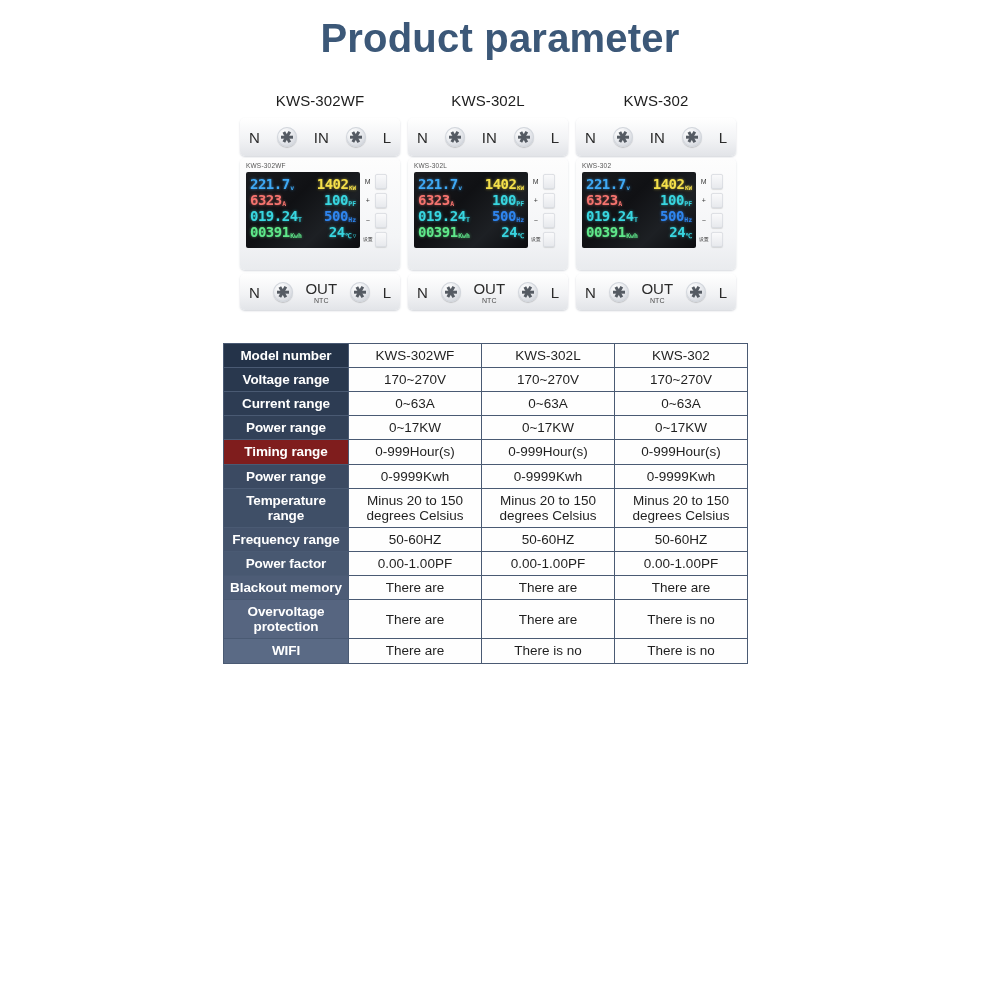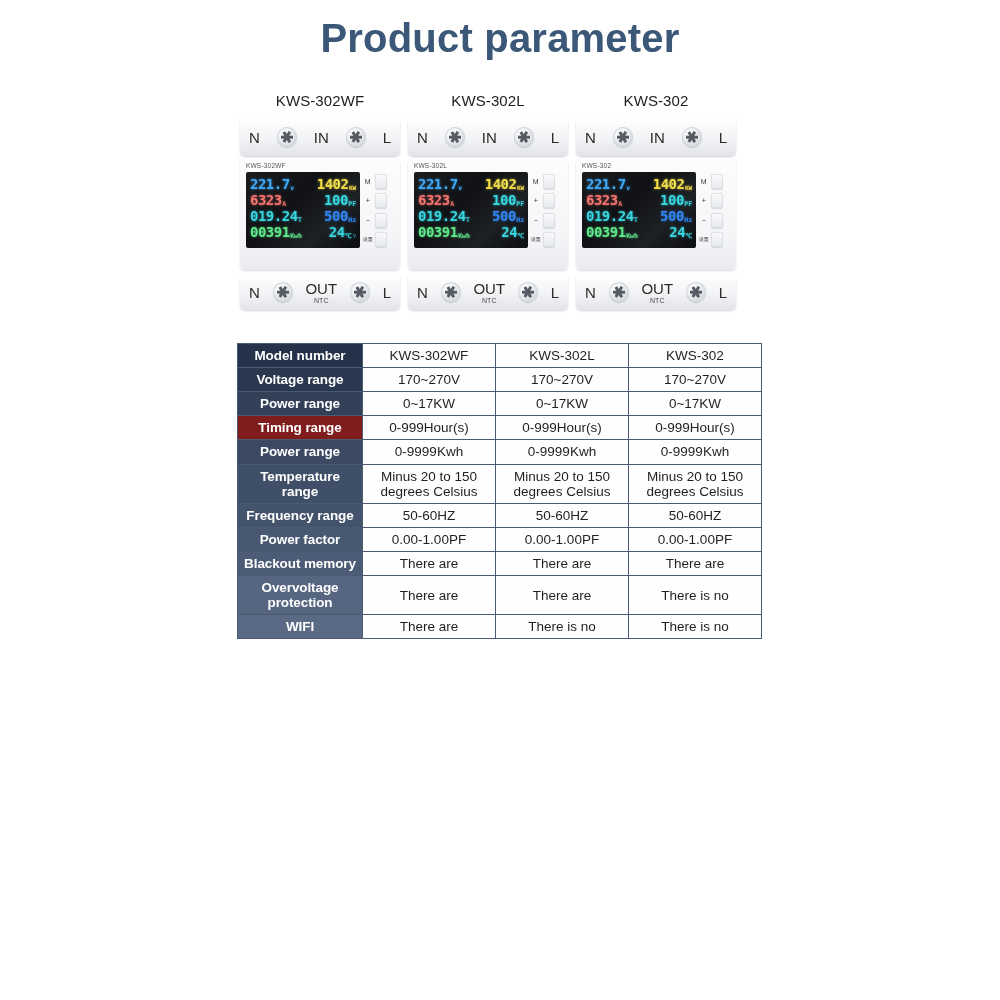--- a/index.html
+++ b/index.html
@@ -225,21 +225,21 @@
     background: linear-gradient(180deg, #fbfbfc 0%, #e6e8ec 100%);
     border-radius: 2.5px;
     box-shadow: inset 0 0 0 0.7px #d6d9de, 0 0.5px 1px rgba(0,0,0,0.12);
     margin-left: 2px;
   }
 
   
   .param-table {
     position: absolute;
     top: 343px;
-    left: 237px;
+    left: 223px;
     width: 502px;
     border-collapse: collapse;
     table-layout: fixed;
   }
   .param-table td {
     border: 1.4px solid #4a5a73;
     text-align: center;
     vertical-align: middle;
     font-size: 13.5px;
     color: #1f1f1f;
@@ -565,20 +565,32 @@
           <span class="cellv">170~270V</span>
         </td>
         <td class="val">
           <span class="cellv">170~270V</span>
         </td>
         <td class="val">
           <span class="cellv">170~270V</span>
         </td>
       </tr>
       <tr>
+        <td class="label" style="background: rgb(45, 60, 83);">Current range</td>
+        <td class="val">
+          <span class="cellv">0~63A</span>
+        </td>
+        <td class="val">
+          <span class="cellv">0~63A</span>
+        </td>
+        <td class="val">
+          <span class="cellv">0~63A</span>
+        </td>
+      </tr>
+      <tr>
         <td class="label" style="background: rgb(50, 65, 88);">Power range</td>
         <td class="val">
           <span class="cellv">0~17KW</span>
         </td>
         <td class="val">
           <span class="cellv">0~17KW</span>
         </td>
         <td class="val">
           <span class="cellv">0~17KW</span>
         </td>

